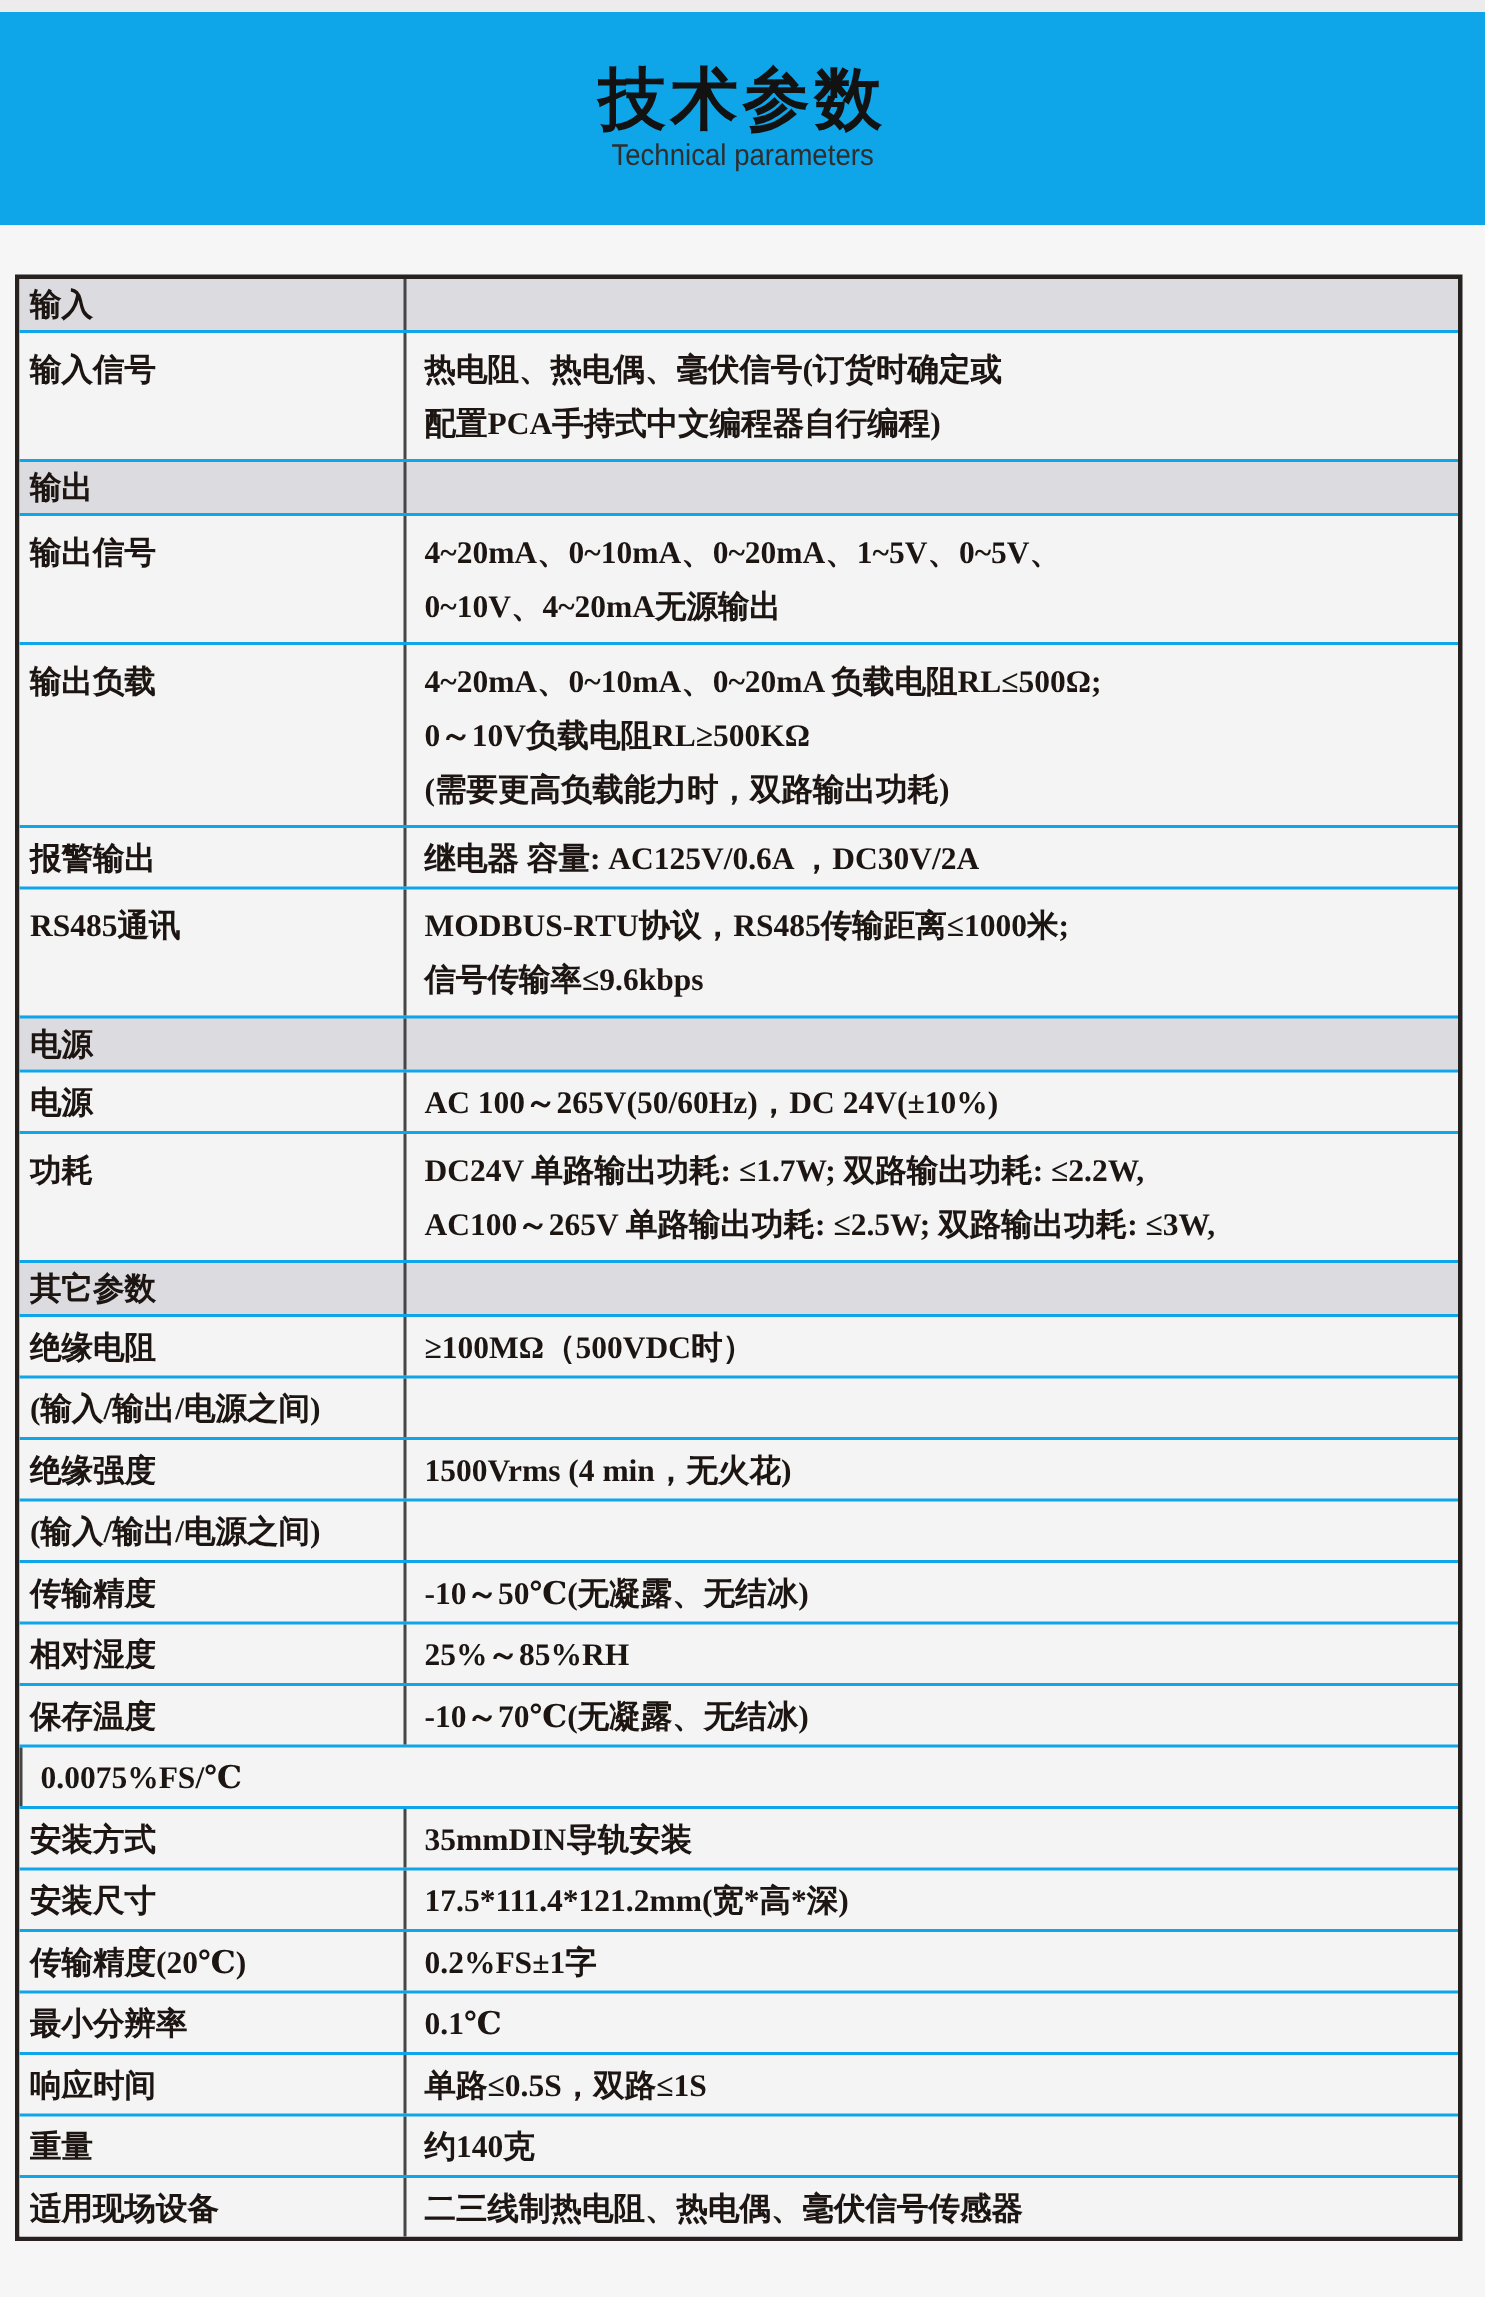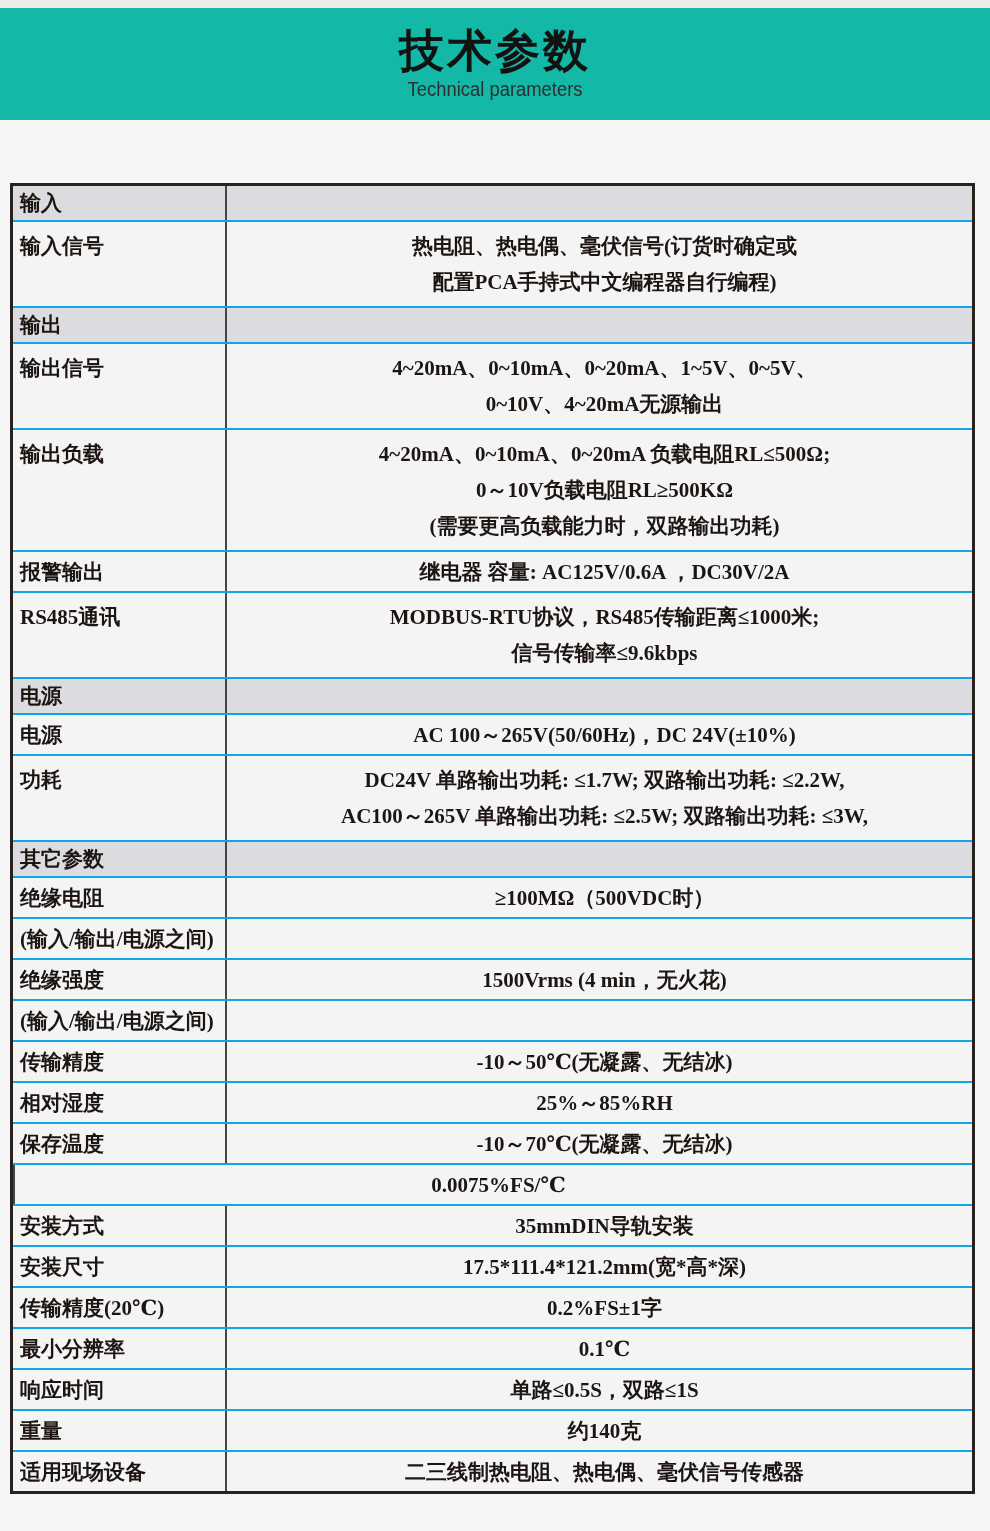--- a/index.html
+++ b/index.html
@@ -10,22 +10,22 @@
     color:#1c1512;
     position:relative;
     overflow:hidden;
   }
   
   .top-strip{
     position:absolute;left:0;top:0;width:990px;height:8px;
     background:#ececec;
   }
   .title-band{
-    position:absolute;left:0;top:8px;width:990px;height:112px;
-    background:#14b8a6;
+    position:absolute;left:0;top:8px;width:990px;height:142px;
+    background:#0ea5e9;
     display:flex;flex-direction:column;align-items:center;justify-content:center;
   }
   .main-title{
     font-family:"Liberation Sans","DejaVu Sans",sans-serif;
     font-weight:900;
     font-size:45px;
     letter-spacing:3px;
     color:#121212;
     line-height:1.05;
   }
@@ -56,31 +56,30 @@
   .trow.section{
     background:#dcdce0;
     min-height:34px;
   }
   .cell{
     display:flex;flex-direction:column;justify-content:center;
     font-size:21px;font-weight:700;
     box-sizing:border-box;
   }
   .cell.label{
-    width:212px;flex:none;
+    width:256px;flex:none;
     padding:0 4px 0 7px;
     line-height:34px;
     white-space:nowrap;
   }
   .cell.value{
     flex:1;
     border-left:2px solid #454545;
     padding:0 2px 0 12px;
     overflow:hidden;
-    align-items:center;
   }
   .trow.section .cell.label,
   .trow.section .cell.value{line-height:32px;}
   .vline{
     line-height:36px;
     white-space:nowrap;
   }
   .trow.multi .cell{
     justify-content:flex-start;
     padding-top:6px;padding-bottom:6px;

